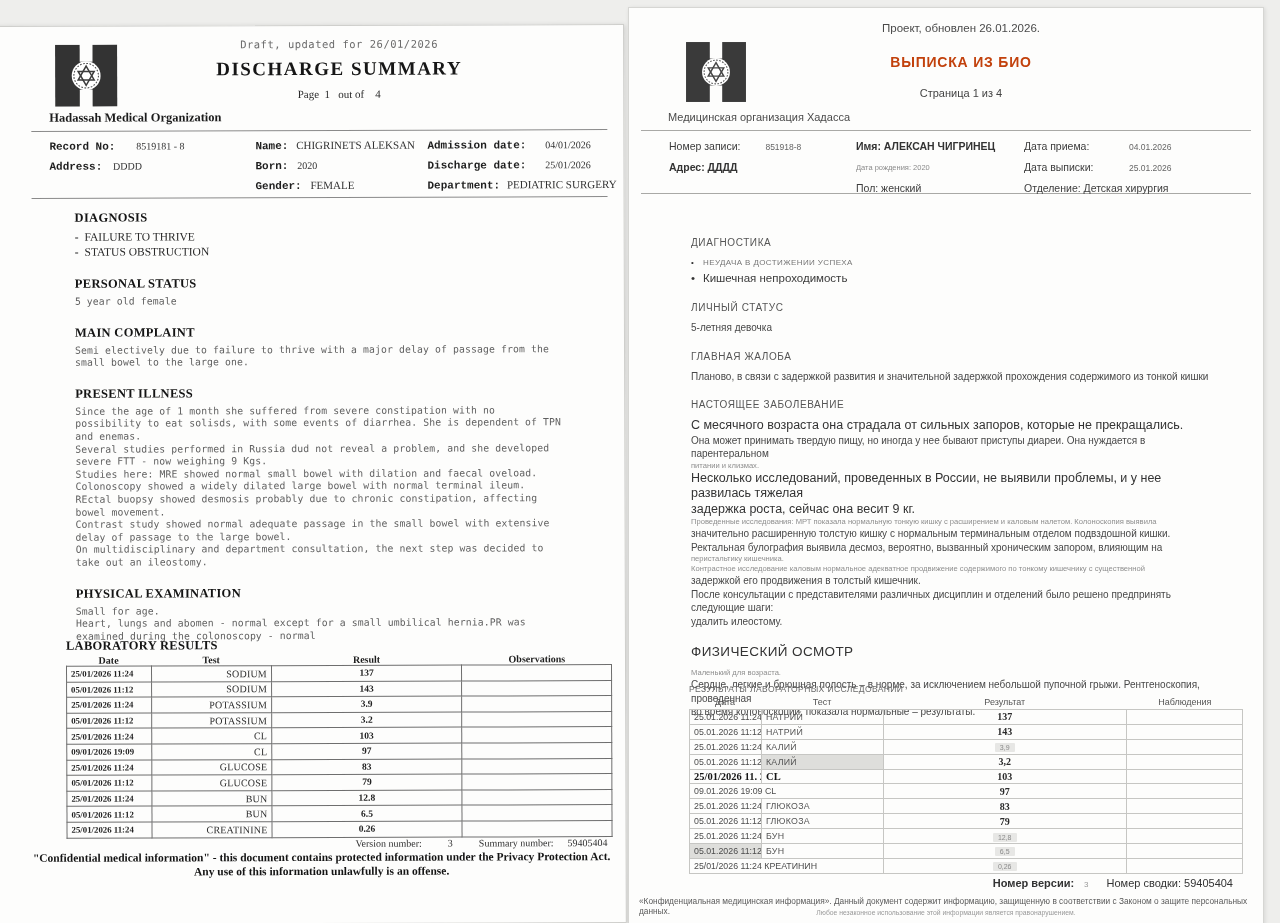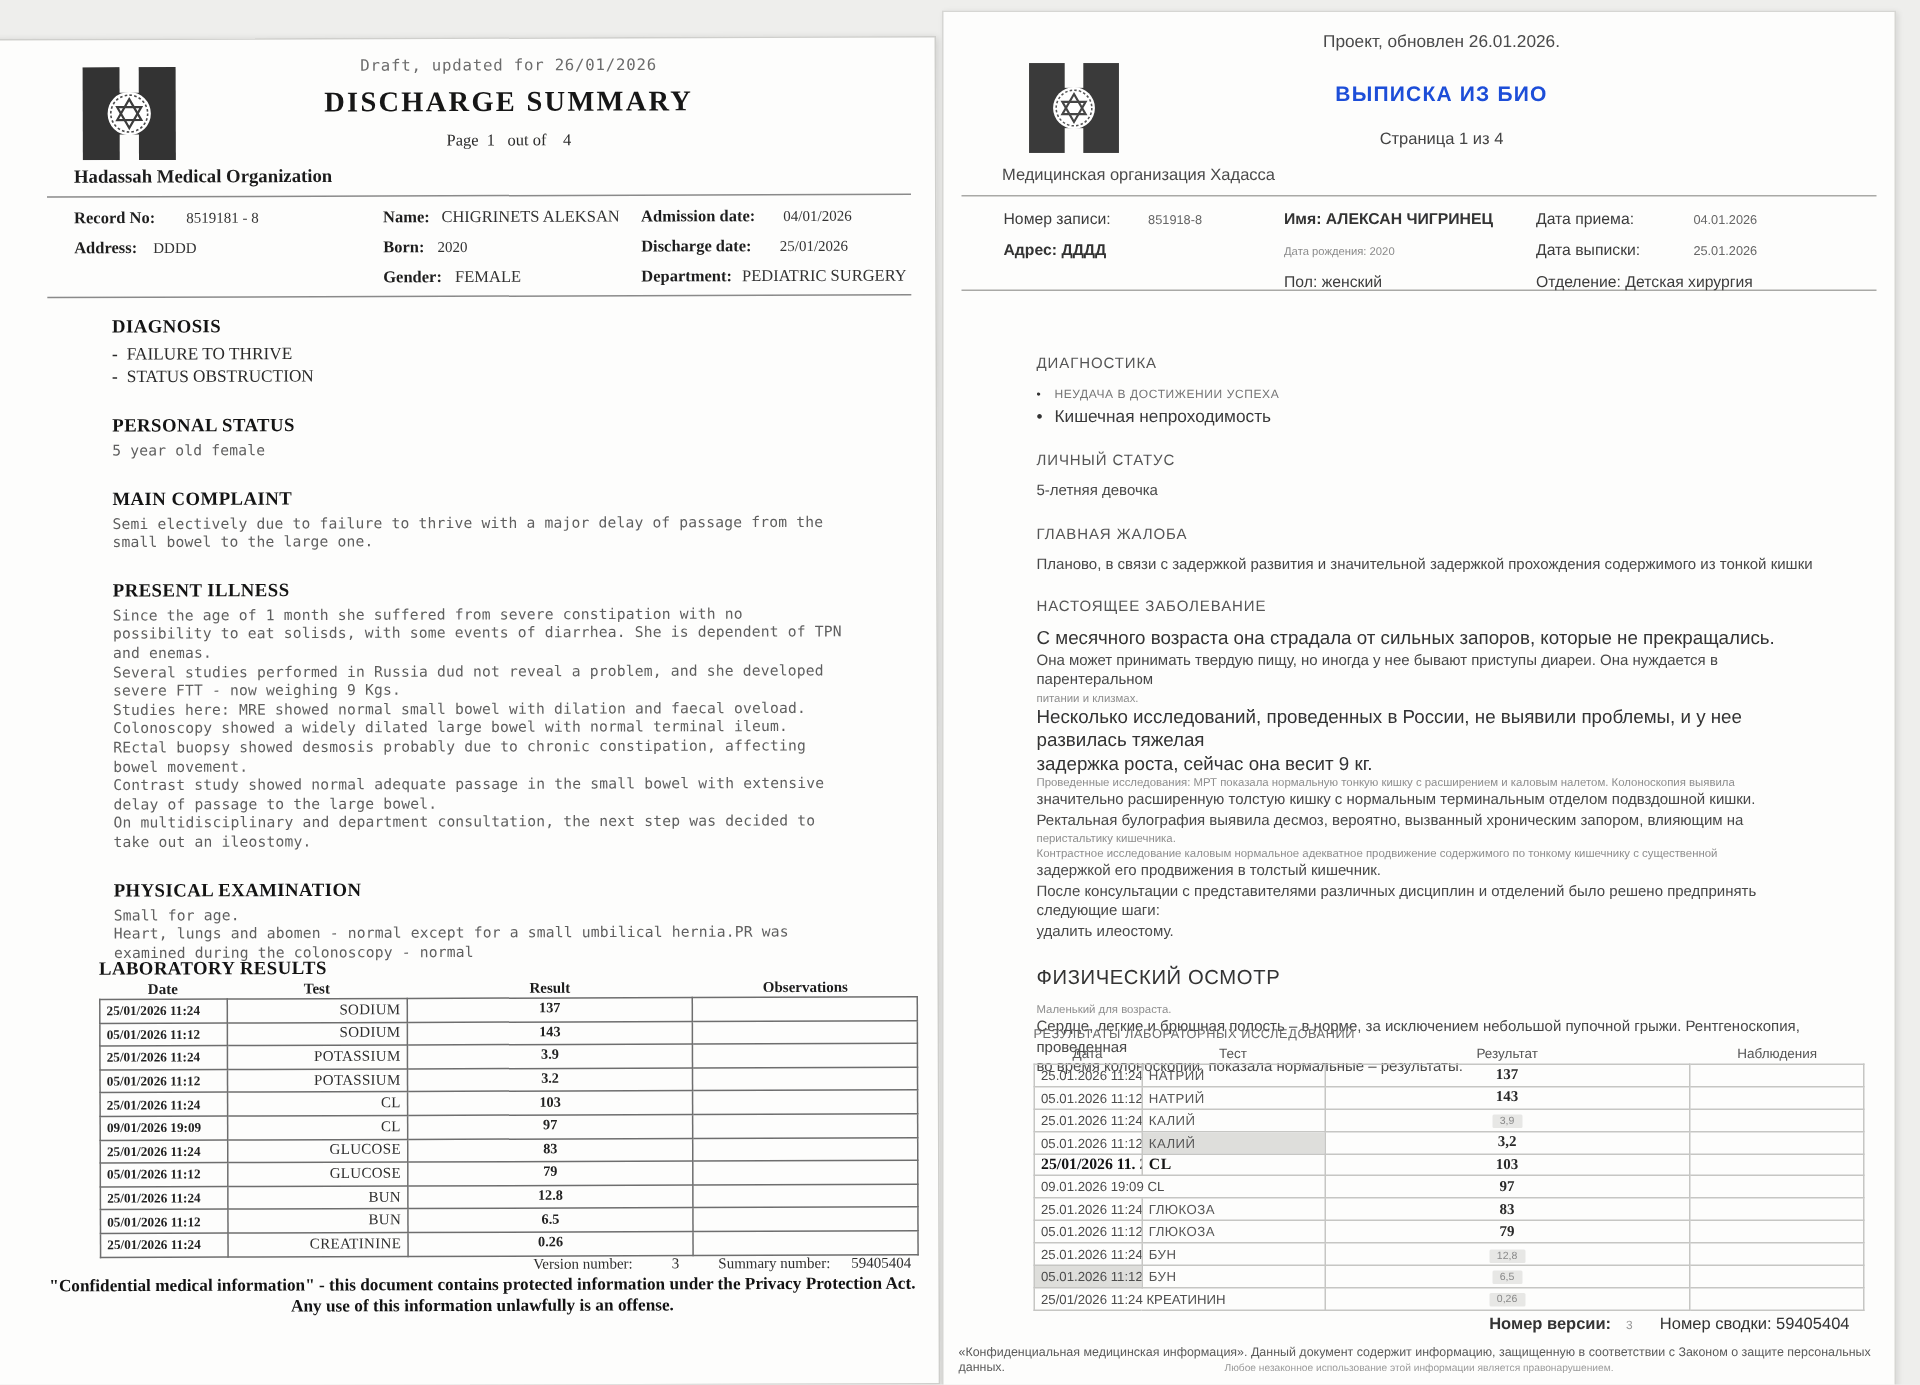--- a/index.html
+++ b/index.html
@@ -31,21 +31,21 @@
   .lp-title{margin-top:8px;font-size:19px;font-weight:bold;letter-spacing:1.5px;color:#161616;}
   .lp-pageline{margin-top:8px;font-size:11px;color:#2b2b2b;white-space:pre;}
   .lp-org{position:absolute;left:54px;top:84px;font-size:12.5px;font-weight:bold;color:#1c1c1c;}
   .lp-info{
     position:absolute;left:36px;right:16px;top:104px;height:66px;
     border-top:1.5px solid #8a8a8a;border-bottom:1.5px solid #8a8a8a;
     font-size:11px;
   }
   .lp-info .c{position:absolute;top:4px;}
   .lp-info .row{height:20px;line-height:20px;white-space:nowrap;}
-  .lab-label{font-weight:bold;color:#1e1e1e;}
+  .lab-label{font-weight:bold;color:#1e1e1e;font-family:Liberation Mono, monospace;}
   .lab-val{color:#333;}
   .lp-c1{left:18px;width:185px;}
   .lp-c2{left:224px;width:175px;}
   .lp-c3{left:396px;right:4px;}
   .lp-c1 .lab-val{margin-left:18px;font-size:10px;}
   .lp-c3 .lab-val{margin-left:16px;font-size:10px;}
   
   .lp-sections{position:absolute;left:79px;top:184px;right:28px;}
   .lsec{margin-bottom:17px;}
   .lsec-h{font-size:12.5px;font-weight:bold;color:#141414;letter-spacing:.3px;margin-bottom:4px;}
@@ -67,21 +67,21 @@
   .lp-lab td.t{font-size:10px;color:#2e2e2e;letter-spacing:.2px;text-align:right;}
   .lp-lab td.r{font-size:9.5px;color:#222;text-align:center;font-weight:600;}
   .lp-version{position:absolute;right:18px;top:812px;font-size:10px;color:#2f2f2f;}
   .lp-version .gap{display:inline-block;width:26px;}
   .lp-conf{position:absolute;left:30px;right:10px;top:825px;text-align:center;
     font-size:11.5px;font-weight:bold;color:#141414;line-height:13.5px;}
   
   .rp .logo{left:56px;top:32px;width:62px;height:64px;}
   .rp-titleblock{position:absolute;left:100px;right:70px;top:14px;text-align:center;}
   .rp-draft{font-size:11.5px;color:#4a4a4a;}
-  .rp-title{margin-top:20px;font-size:14px;font-weight:bold;letter-spacing:.8px;color:#1d4ed8;}
+  .rp-title{margin-top:20px;font-size:14px;font-weight:bold;letter-spacing:.8px;color:#c2410c;}
   .rp-pageline{margin-top:17px;font-size:11px;color:#444;}
   .rp-org{position:absolute;left:39px;top:103px;font-size:11px;color:#4a4a4a;}
   .rp-info{
     position:absolute;left:12px;right:12px;top:122px;height:62px;
     border-top:1px solid #a9a9a6;border-bottom:1px solid #a9a9a6;font-size:10.5px;color:#3c3c3c;
   }
   .rp-info .c{position:absolute;top:5px;}
   .rp-info .row{height:21px;line-height:21px;white-space:nowrap;}
   .rp-c1{left:28px;width:185px;}
   .rp-c2{left:215px;width:170px;}

